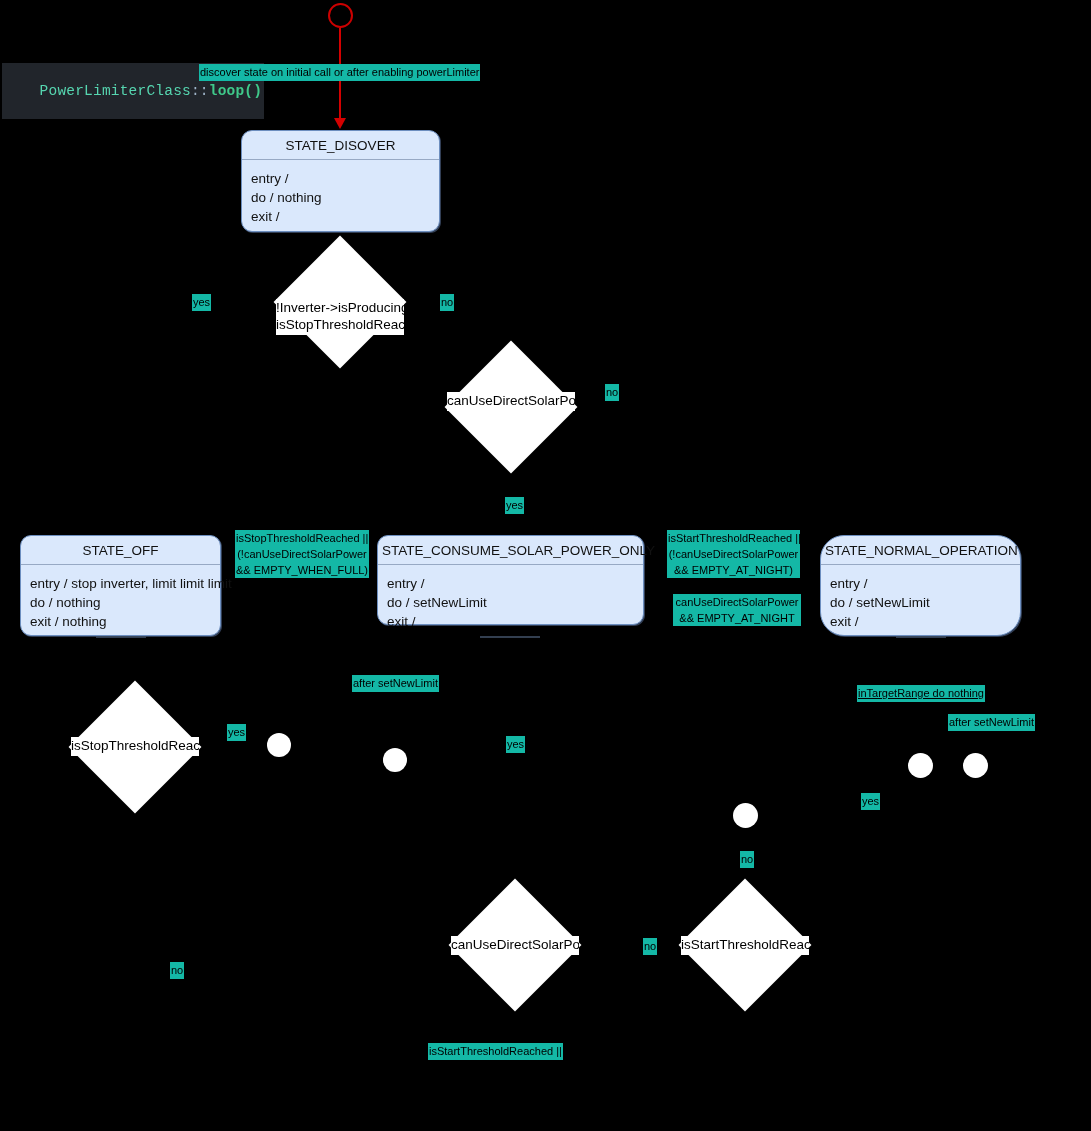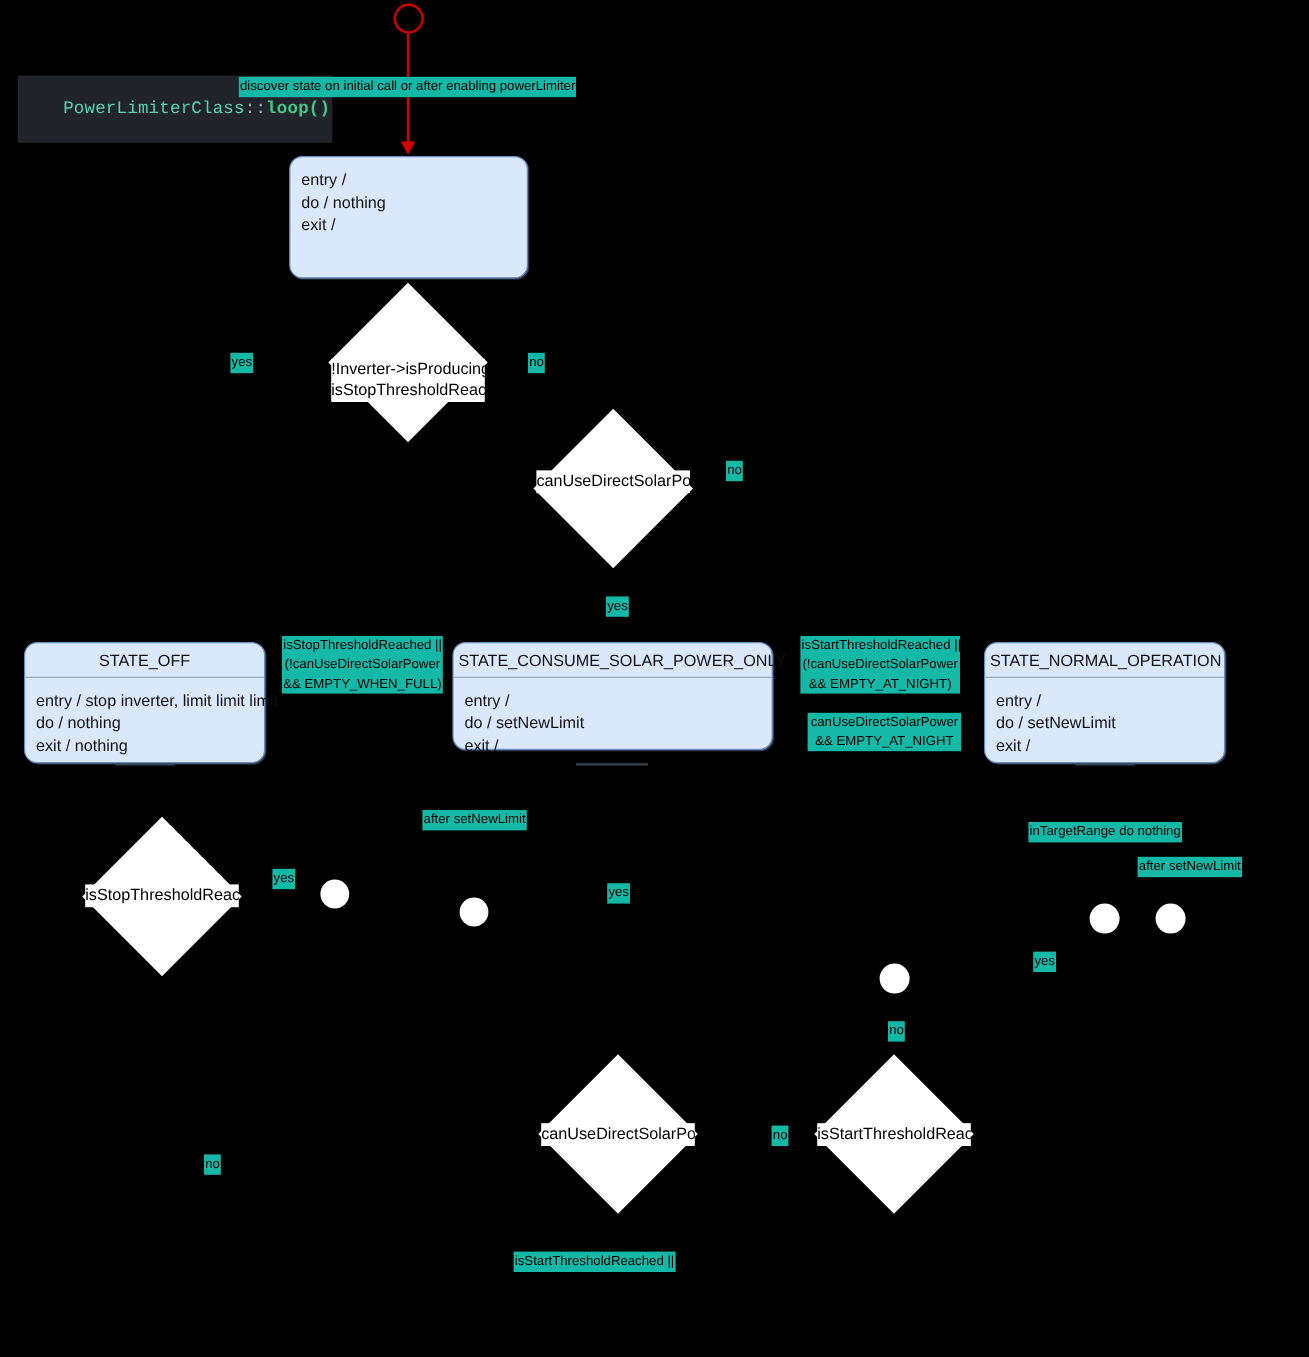--- a/index.html
+++ b/index.html
@@ -120,30 +120,31 @@
     padding: 0 1px;
   }
   .edge-label.center { text-align: center; }
   .edge-label.multi  { line-height: 16px; }
 </style>
 </head>
 <body>
 
 <div id="canvas">
 
-  <div class="code-chip" style="left:2px; top:63px;margin-left:13px;">
+  <div class="code-chip" style="left:2px; top:63px;">
     <span class="ns">PowerLimiterClass</span><span class="op">::</span><span class="fn">loop()</span>
   </div>
 
   <div class="start-circle" style="left:328px; top:3px; width:25px; height:25px;"></div>
   <div class="red-line" style="left:339px; top:28px; height:92px;"></div>
   <div class="red-arrow" style="left:334px; top:118px;"></div>
   <div class="edge-label" style="left:199px; top:64px;">discover state on initial call or after enabling powerLimiter</div>
 
   <div class="state-box" style="left:241px; top:130px; width:199px; height:102px;">
+    <div class="state-title">STATE_DISOVER</div>
     <div class="state-body">entry /
 do / nothing
 exit /</div>
   </div>
 
   <div class="diamond" style="left:293px; top:255px; width:94px; height:94px;"></div>
   <div class="diamond-label" style="left:276px; top:299px; width:128px; height:36px;">!Inverter-&gt;isProducing ||
 isStopThresholdReached</div>
 
   <div class="edge-label" style="left:192px; top:294px;">yes</div>
@@ -174,42 +175,42 @@
 exit /</div>
   </div>
   <div class="box-stub" style="left:480px; top:636px; width:60px;"></div>
 
   <div class="edge-label multi center" style="left:667px; top:530px; width:131px;">isStartThresholdReached ||
 (!canUseDirectSolarPower
 &amp;&amp; EMPTY_AT_NIGHT)</div>
   <div class="edge-label multi center" style="left:673px; top:594px; width:126px;">canUseDirectSolarPower
 &amp;&amp; EMPTY_AT_NIGHT</div>
 
-  <div class="state-box" style="left:820px; top:535px; width:201px; height:101px;">
+  <div class="state-box" style="left:820px; top:535px; width:201px; height:101px;border-radius:24px;">
     <div class="state-title">STATE_NORMAL_OPERATION</div>
     <div class="state-body">entry /
 do / setNewLimit
 exit /</div>
   </div>
   <div class="box-stub" style="left:896px; top:636px; width:50px;"></div>
 
   <div class="diamond" style="left:88px; top:700px; width:94px; height:94px;"></div>
   <div class="diamond-label" style="left:71px; top:737px; width:128px; height:19px;">isStopThresholdReached</div>
 
   <div class="edge-label" style="left:227px; top:724px;">yes</div>
   <div class="edge-label" style="left:170px; top:962px;">no</div>
 
   <div class="node-circle" style="left:267px; top:733px; width:24px; height:24px;"></div>
   <div class="node-circle" style="left:383px; top:748px; width:24px; height:24px;"></div>
 
   <div class="edge-label" style="left:352px; top:675px;">after setNewLimit</div>
 
   <div class="edge-label" style="left:506px; top:736px;">yes</div>
 
-  <div class="edge-label" style="left:857px; top:685px;">inTargetRange do nothing</div>
+  <div class="edge-label" style="left:857px; top:685px;text-decoration:underline;">inTargetRange do nothing</div>
   <div class="edge-label" style="left:948px; top:714px;">after setNewLimit</div>
 
   <div class="node-circle" style="left:908px; top:753px; width:25px; height:25px;"></div>
   <div class="node-circle" style="left:963px; top:753px; width:25px; height:25px;"></div>
 
   <div class="edge-label" style="left:861px; top:793px;">yes</div>
 
   <div class="node-circle" style="left:733px; top:803px; width:25px; height:25px;"></div>
   <div class="edge-label" style="left:740px; top:851px;">no</div>
 

